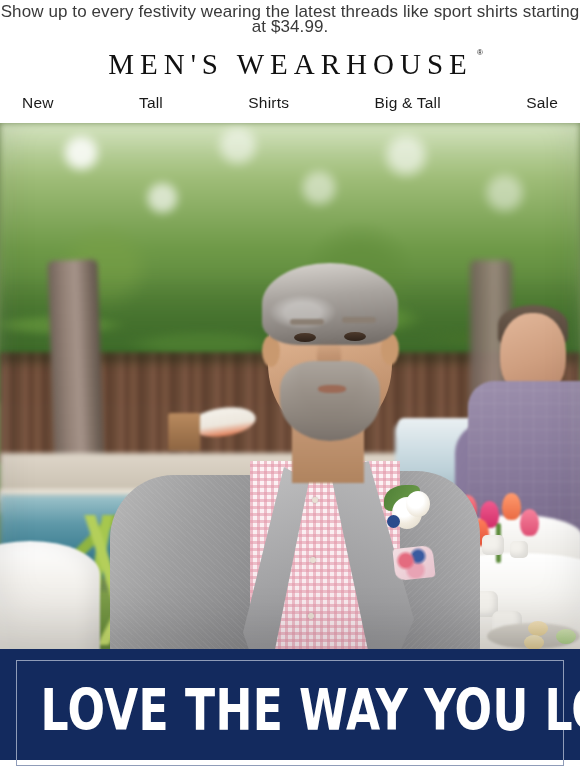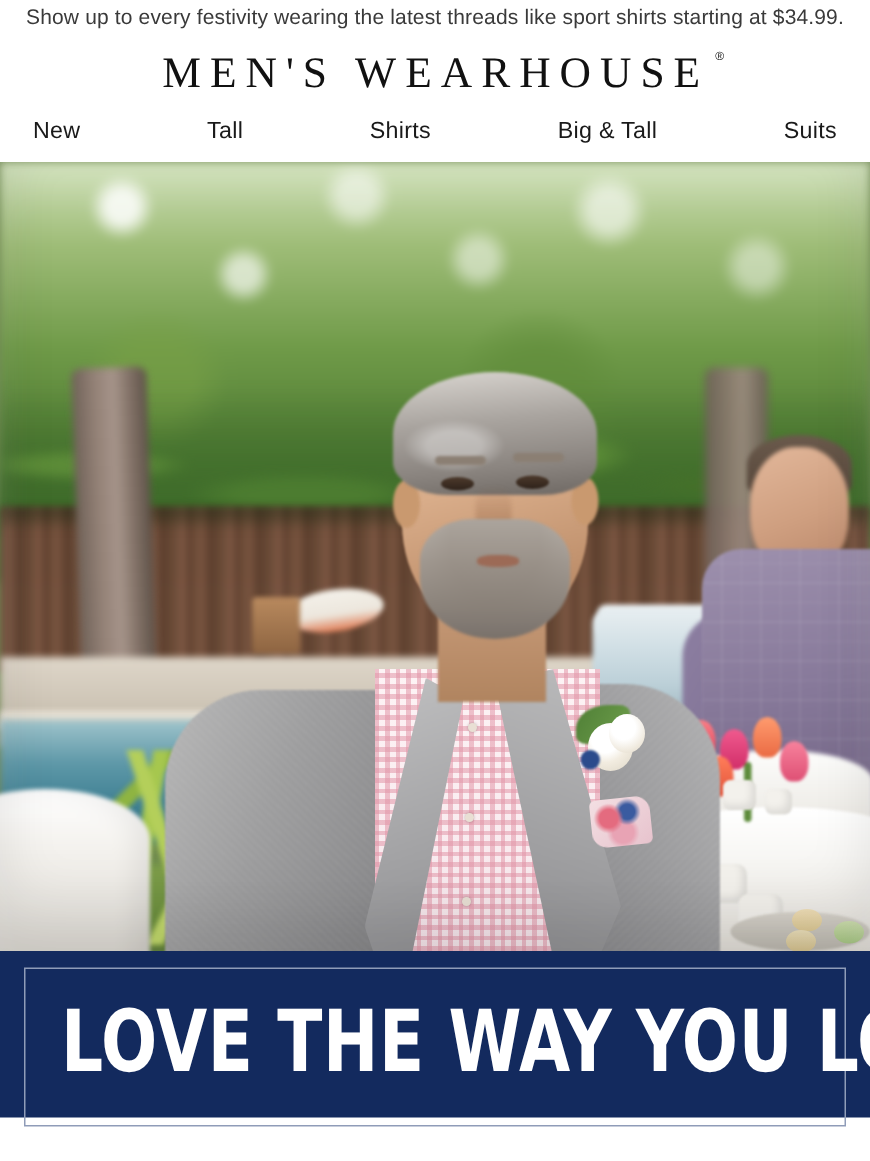--- a/index.html
+++ b/index.html
@@ -15,21 +15,21 @@
     -webkit-font-smoothing: antialiased;
   }
 
   
   .preheader {
     padding: 4px 0 2px 0;
     text-align: center;
     color: #2b2b2b;
   }
   .preheader-line1 {
-    font-size: 14px;
+    font-size: 17px;
     line-height: 15px;
     letter-spacing: 0.1px;
     color: #3a3a3a;
   }
   .preheader-line2 {
     font-size: 11.5px;
     line-height: 15px;
     letter-spacing: 0.1px;
     color: #3a3a3a;
     margin-top: 2px;
@@ -438,21 +438,21 @@
     <span>MEN'S WEARHOUSE</span>
     <span class="logo-reg">®</span>
   </span>
 </div>
 
 <div class="nav">
   <a class="nav-item" href="#">New</a>
   <a class="nav-item" href="#">Tall</a>
   <a class="nav-item" href="#">Shirts</a>
   <a class="nav-item" href="#">Big &amp; Tall</a>
-  <a class="nav-item" href="#">Suits</a>
+  <a class="nav-item" href="#">Sale</a>
 </div>
 
 <div class="hero">
   <div class="layer bg-foliage"></div>
   <div class="layer hedge"></div>
   <div class="layer fence"></div>
   <div class="layer fence-shadow"></div>
   <div class="layer trunk"></div>
   <div class="layer trunk2"></div>
 

